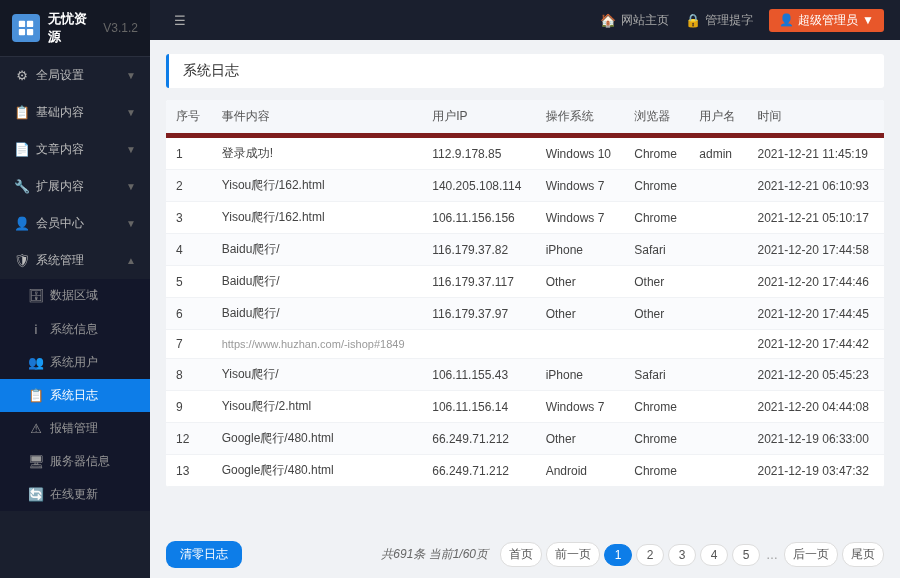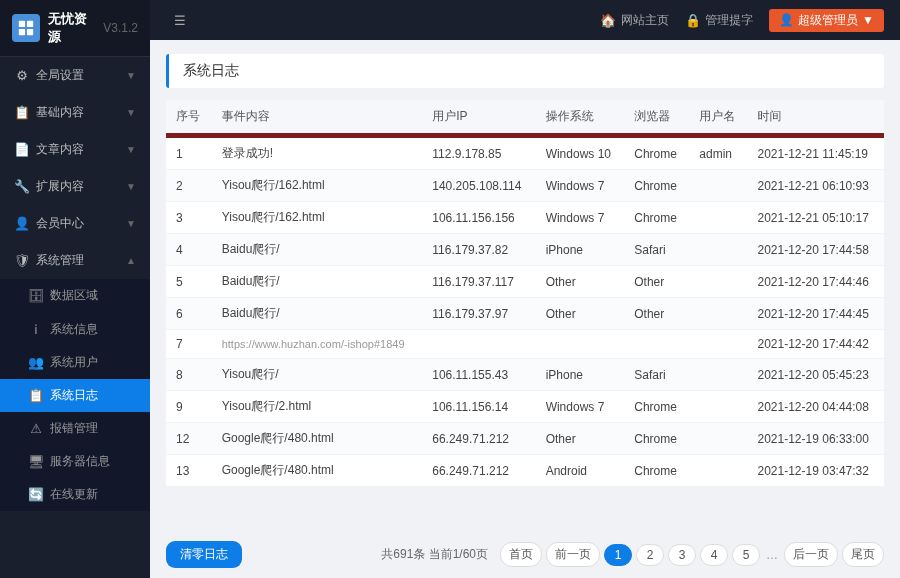--- a/index.html
+++ b/index.html
@@ -45,21 +45,21 @@
     table { width: 100%; border-collapse: collapse; font-size: 12px; }
     thead tr { background: #f5f7fa; }
     th { padding: 8px 10px; text-align: left; color: #555; font-weight: normal; border-bottom: 5px solid #7f1d1d; white-space: nowrap; }
     td { padding: 7px 10px; color: #444; border-bottom: 1px solid #f0f2f5; white-space: nowrap; }
     tr:nth-child(even) td { background: #fafbfd; }
 
     
     .footer { padding: 10px 16px; background: #f0f2f5; display: flex; align-items: center; justify-content: space-between; flex-shrink: 0; }
     .clear-btn { background: #0d7de8; color: #fff; border: none; padding: 5px 14px; border-radius: 9px; cursor: pointer; font-size: 12px; }
     .pagination { display: flex; align-items: center; gap: 4px; }
-    .page-info { color: #666; font-size: 12px; margin-right: 8px; }
+    .page-info { color: #666; font-size: 12px; margin-right: 8px; font-style: italic; }
     .page-btn { padding: 3px 8px; border: 1px solid #ddd; background: #fff; color: #555; border-radius: 12px; cursor: pointer; font-size: 12px; min-width: 28px; }
     .page-btn.active { background: #0d7de8; color: #fff; border-color: #0d7de8; }
     .page-ellipsis { color: #999; padding: 0 2px; }
   </style>
 </head>
 <body>
 
 <div class="sidebar">
   <div class="sidebar-logo">
     <div class="sidebar-logo-icon">

